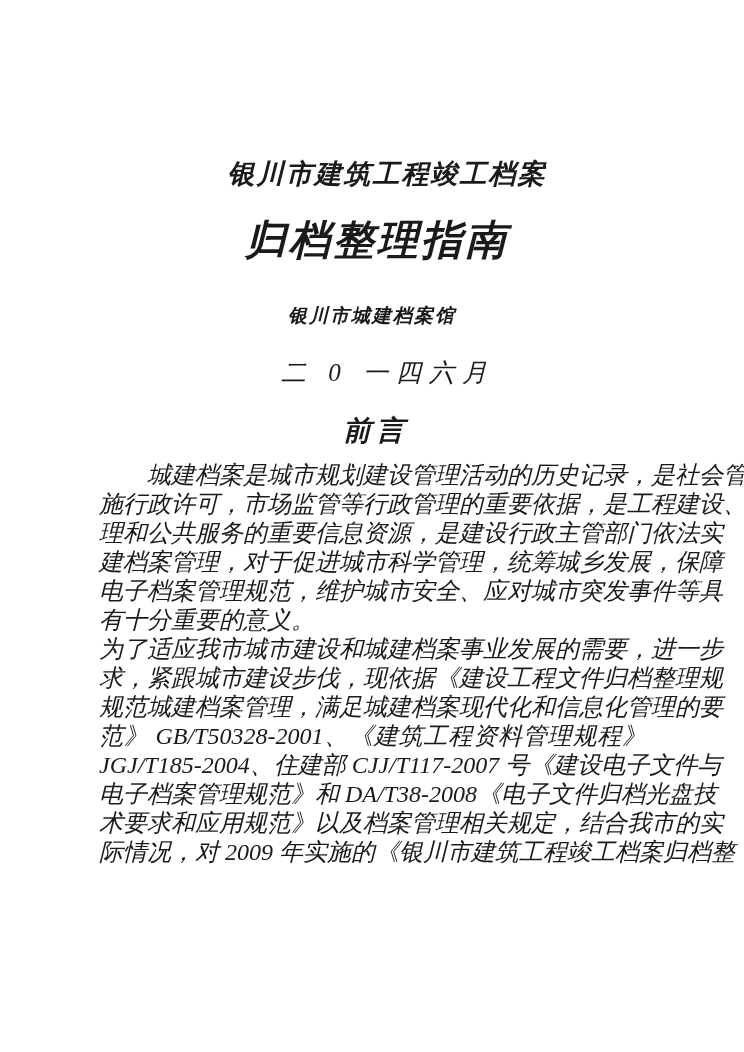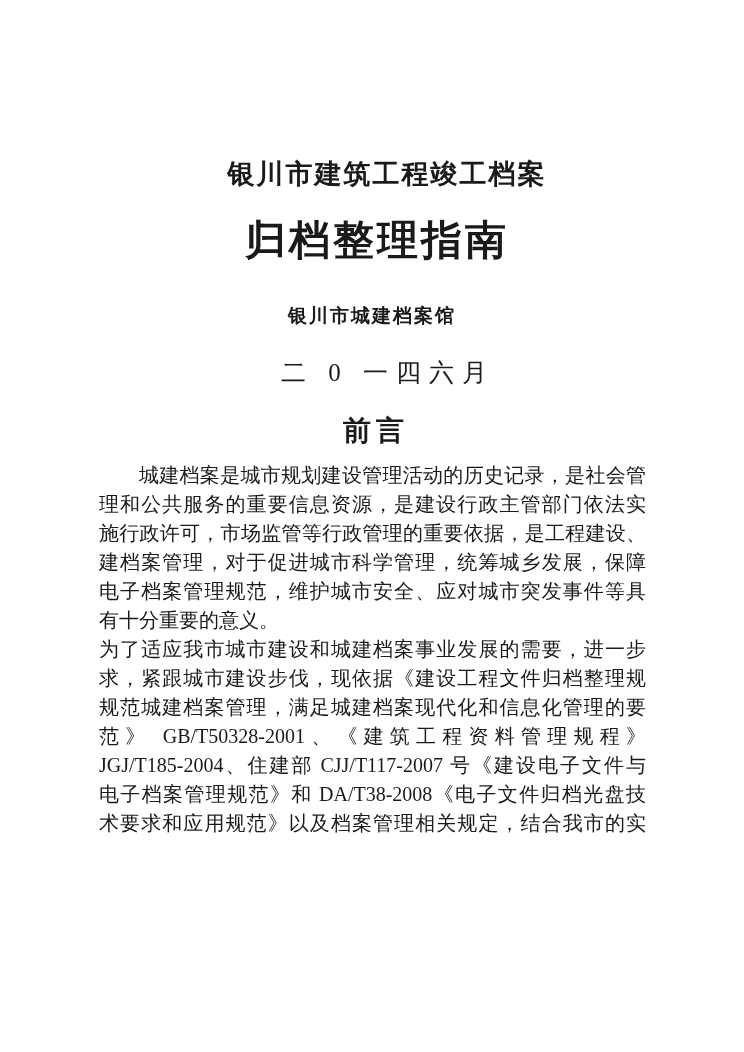--- a/index.html
+++ b/index.html
@@ -8,20 +8,21 @@
     background: #ffffff;
     color: #1a1a1a;
     font-family: "Liberation Serif", "DejaVu Serif", serif;
     overflow: hidden;
   }
   .page {
     width: 744px; height: 1052px;
     box-sizing: border-box;
     padding-top: 158px;
     position: relative;
+    font-style: italic;
   }
   .title-line1 {
     text-align: center;
     font-size: 27px; line-height: 32px;
     font-weight: 700;
     letter-spacing: 2px;
     transform: translateX(15px);
     margin: 0;
   }
   .title-line2 {
@@ -51,21 +52,21 @@
     text-align: center;
     font-size: 28px; line-height: 34px;
     font-weight: 700;
     letter-spacing: 5px;
     transform: translateX(4px);
     margin: 26px 0 0 0;
   }
   .body-text {
     width: 547px;
     margin: 13px 0 0 99px;
-    font-size: 20px;
+    font-size: 24px;
     line-height: 29px;
   }
   .line {
     text-align: justify;
     text-align-last: justify;
     white-space: nowrap;
   }
   .line.first-indent { text-indent: 2em; }
   .line.para-end {
     text-align-last: left;
@@ -84,32 +85,33 @@
   <div class="org-line">银川市城建档案馆</div>
 
   <div class="date-line">二 0 一四六月</div>
 
   <div class="section-title">前言</div>
 
   <div class="body-text">
 
     <div>
       <div class="line first-indent">城建档案是城市规划建设管理活动的历史记录，是社会管</div>
+      <div class="line">施行政许可，市场监管等行政管理的重要依据，是工程建设、</div>
       <div class="line">理和公共服务的重要信息资源，是建设行政主管部门依法实</div>
-      <div class="line">施行政许可，市场监管等行政管理的重要依据，是工程建设、</div>
       <div class="line">建档案管理，对于促进城市科学管理，统筹城乡发展，保障</div>
       <div class="line">电子档案管理规范，维护城市安全、应对城市突发事件等具</div>
       <div class="line para-end">有十分重要的意义。</div>
     </div>
 
     <div>
       <div class="line">为了适应我市城市建设和城建档案事业发展的需要，进一步</div>
       <div class="line">求，紧跟城市建设步伐，现依据《建设工程文件归档整理规</div>
       <div class="line">规范城建档案管理，满足城建档案现代化和信息化管理的要</div>
       <div class="line">范》 GB/T50328-2001、《建筑工程资料管理规程》</div>
       <div class="line">JGJ/T185-2004、住建部 CJJ/T117-2007 号《建设电子文件与</div>
       <div class="line">电子档案管理规范》和 DA/T38-2008《电子文件归档光盘技</div>
       <div class="line">术要求和应用规范》以及档案管理相关规定，结合我市的实</div>
+      <div class="line">际情况，对 2009 年实施的《银川市建筑工程竣工档案归档整</div>
     </div>
 
   </div>
 
 </div>
 
 </body></html>

